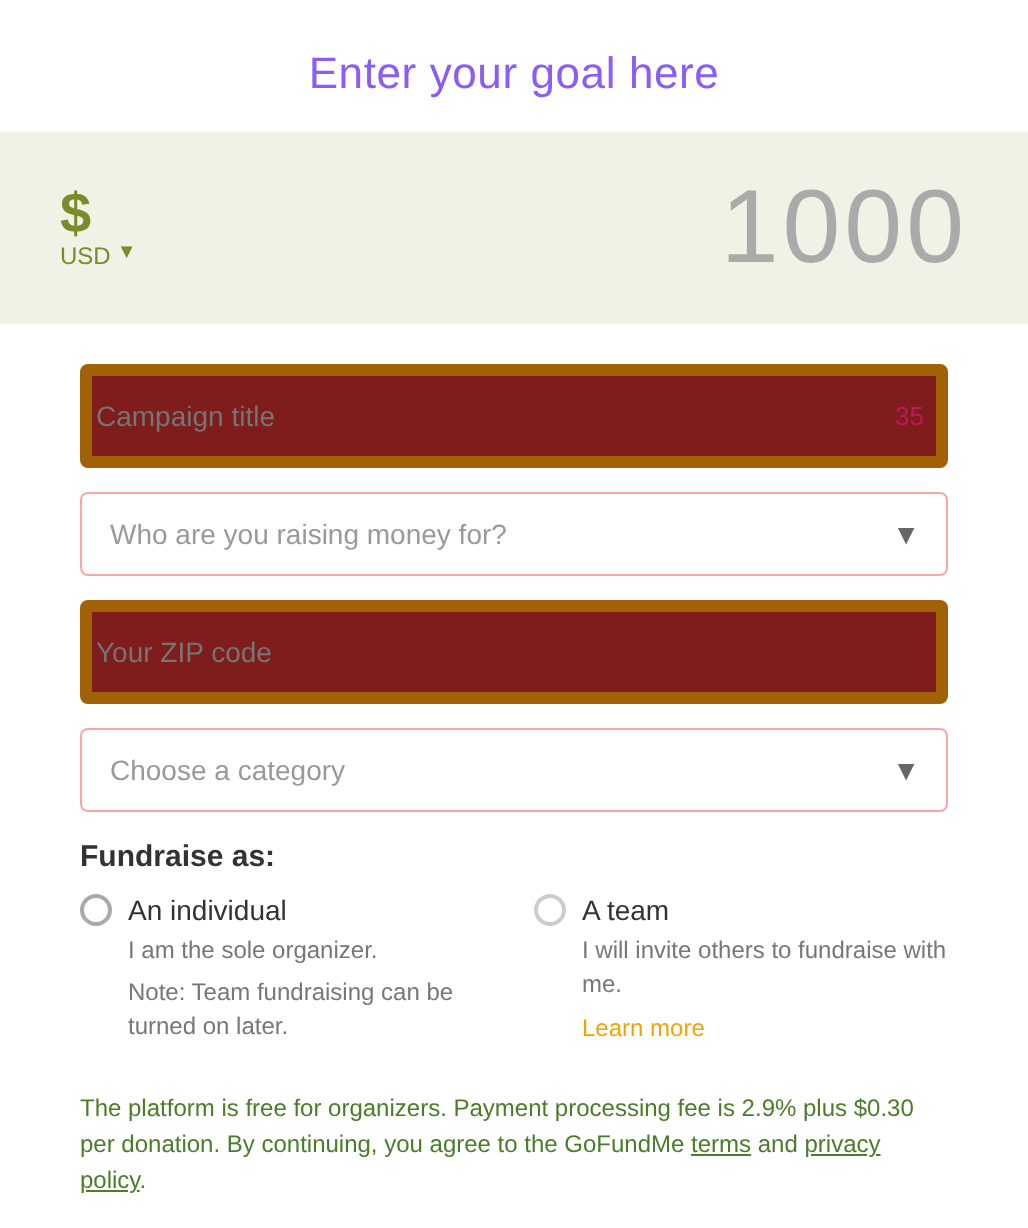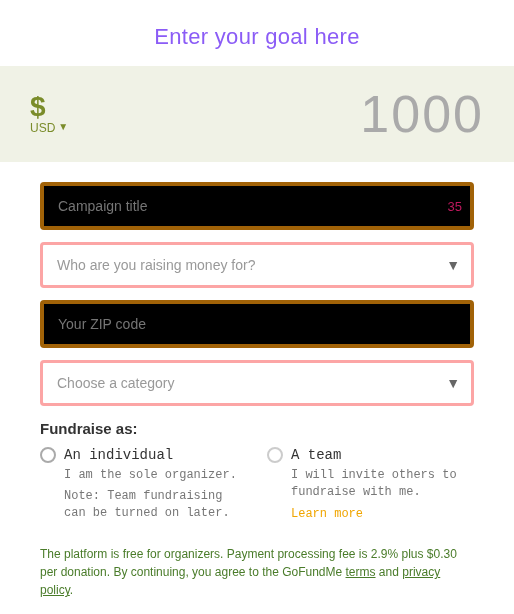--- a/index.html
+++ b/index.html
@@ -67,46 +67,46 @@
       margin-left: 16px;
     }
     .form-section {
       padding: 0 40px 10px;
     }
     .form-group {
       margin-bottom: 12px;
     }
     .form-input {
       width: 100%;
-      border: 4px solid #a16207;
+      border: 6px solid #a16207;
       border-radius: 4px;
-      padding: 12px 14px;
+      padding: 12px 2px;
       font-size: 14px;
       color: #999;
       outline: none;
       appearance: none;
-      background: #000000;
+      background: #7f1d1d;
     }
     .form-input-with-count {
       position: relative;
     }
     .char-count {
       position: absolute;
       right: 12px;
       top: 50%;
       transform: translateY(-50%);
       font-size: 13px;
       color: #be185d;
     }
     .form-select-wrapper {
       position: relative;
     }
     .form-select-wrapper select {
       width: 100%;
-      border: 3px solid #fca5a5;
+      border: 1px solid #fca5a5;
       border-radius: 4px;
       padding: 12px 14px;
       font-size: 14px;
       color: #999;
       outline: none;
       appearance: none;
       background: #fff;
       cursor: pointer;
     }
     .form-select-wrapper .select-arrow {
@@ -126,21 +126,20 @@
     }
     .fundraise-options {
       display: flex;
       gap: 20px;
     }
     .fundraise-option {
       flex: 1;
       display: flex;
       flex-direction: column;
       gap: 4px;
-      font-family: Liberation Mono, monospace;
     }
     .option-header {
       display: flex;
       align-items: center;
       gap: 8px;
     }
     .radio-btn {
       width: 16px;
       height: 16px;
       border: 2px solid #ccc;

